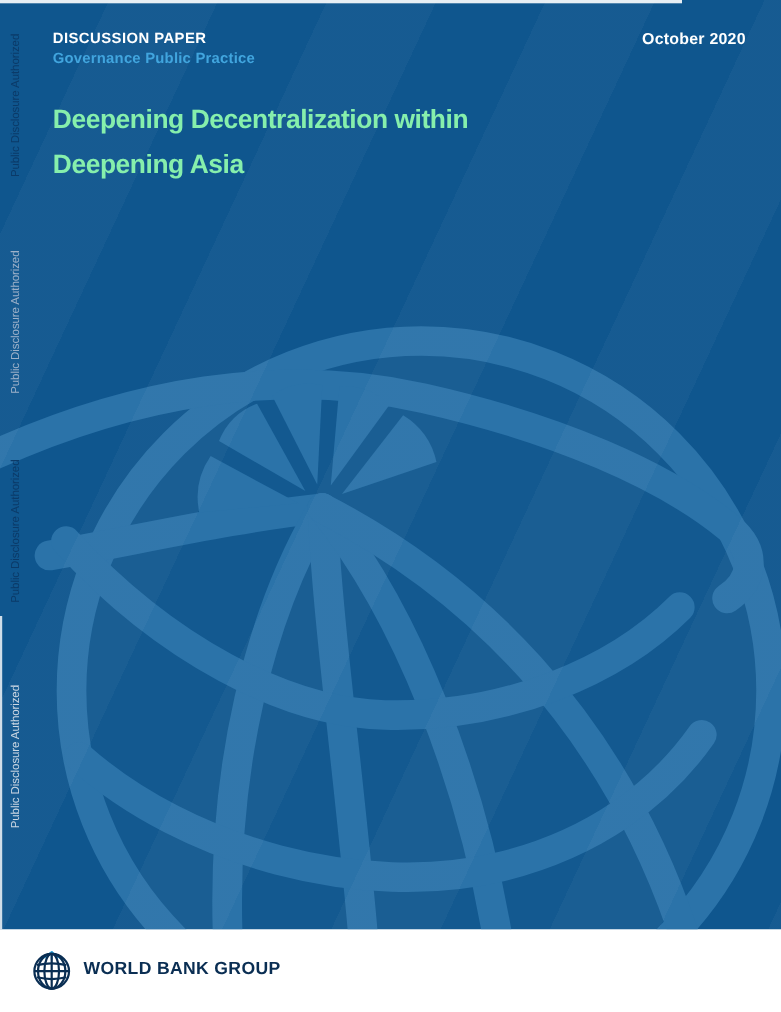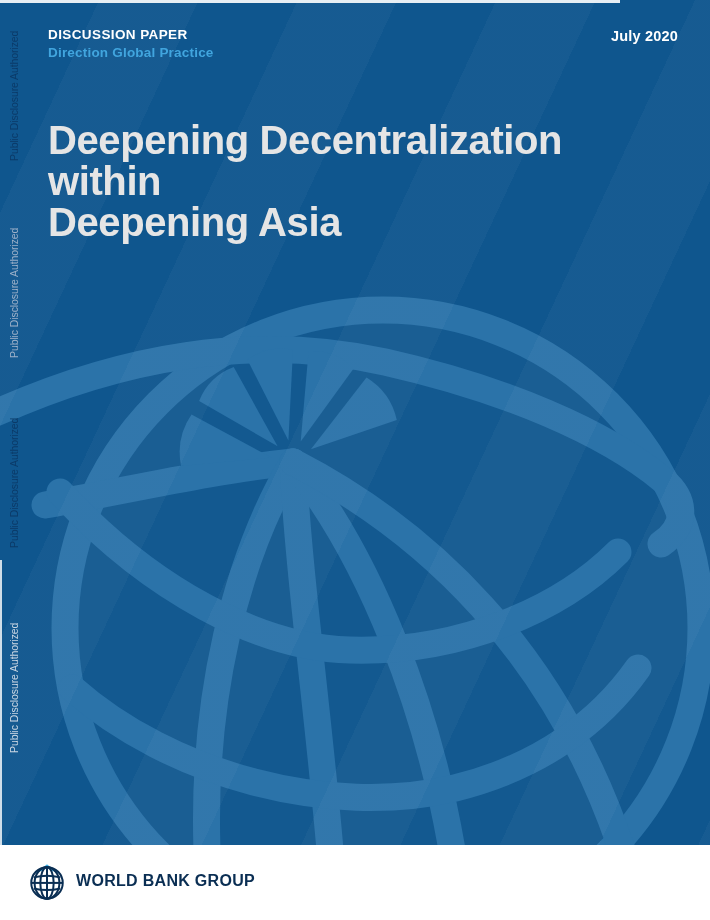--- a/index.html
+++ b/index.html
@@ -37,22 +37,22 @@
     font-size:13.5px; font-weight:bold; letter-spacing:0.2px;
   }
   .date {
     position:absolute; right:32px; top:28px;
     color:#ffffff; font-size:14.5px; font-weight:bold; letter-spacing:0.2px;
   }
 
   
   .title {
     position:absolute; left:48px; top:88px; width:620px;
-    color:#e5e5e5; font-size:40px; font-weight:bold;
-    line-height:41px; letter-spacing:-0.4px;margin-top:32px;
+    color:#86efac; font-size:24px; font-weight:bold;
+    line-height:41px; letter-spacing:-0.4px;
   }
   
   .authors {
     position:absolute; left:48px; top:276px;
     color:#DEE7F0; font-size:15px; font-weight:bold; line-height:23px;
   }
 
   
   .stamp {
     position:absolute; left:8px; width:140px; height:14px;
@@ -102,22 +102,22 @@
         <path d="M 300.7,441.4 L 308.6,351.1 Q 335.0,349.6 354.0,368.1 Z"></path>
         <path d="M 310.9,449.2 L 366.5,377.5 Q 390.7,392.3 396.8,420.0 Z"></path>
       </g>
     </svg>
 
     <div class="texture"></div>
     <div class="edge-top"></div>
     <div class="edge-left"></div>
 
     <div class="kicker">DISCUSSION PAPER</div>
-    <div class="practice" style="color: rgb(65, 165, 222);">Direction Global Practice</div>
-    <div class="date">July 2020</div>
+    <div class="practice" style="color: rgb(65, 165, 222);">Governance Public Practice</div>
+    <div class="date">October 2020</div>
 
     <div class="title">
       <div>Deepening Decentralization within</div>
       <div>Deepening Asia</div>
     </div>
 
 
     <div class="stamp stamp-1" style="color: rgb(11, 58, 104);">Public Disclosure Authorized</div>
     <div class="stamp stamp-2" style="color: rgb(157, 177, 201);">Public Disclosure Authorized</div>
     <div class="stamp stamp-3" style="color: rgb(11, 58, 104);">Public Disclosure Authorized</div>

